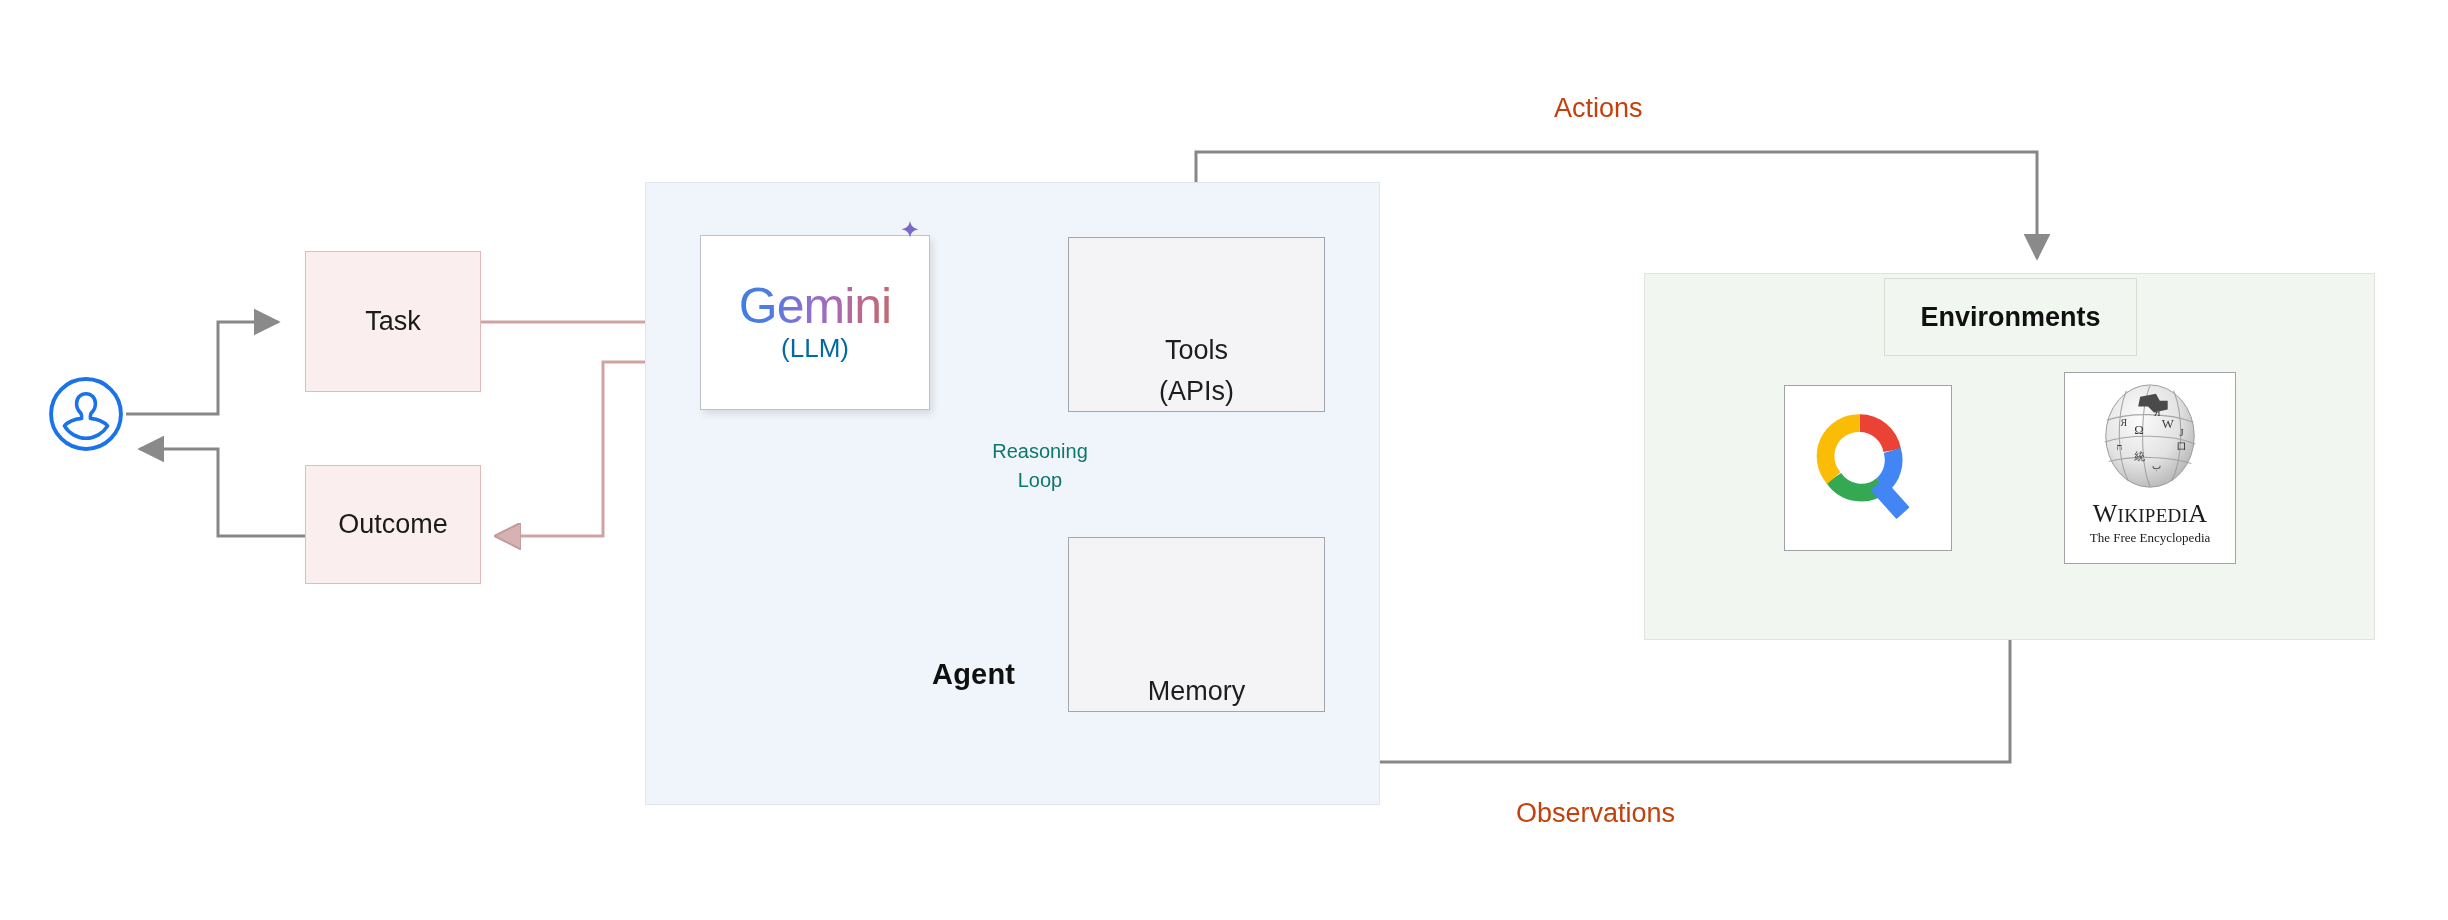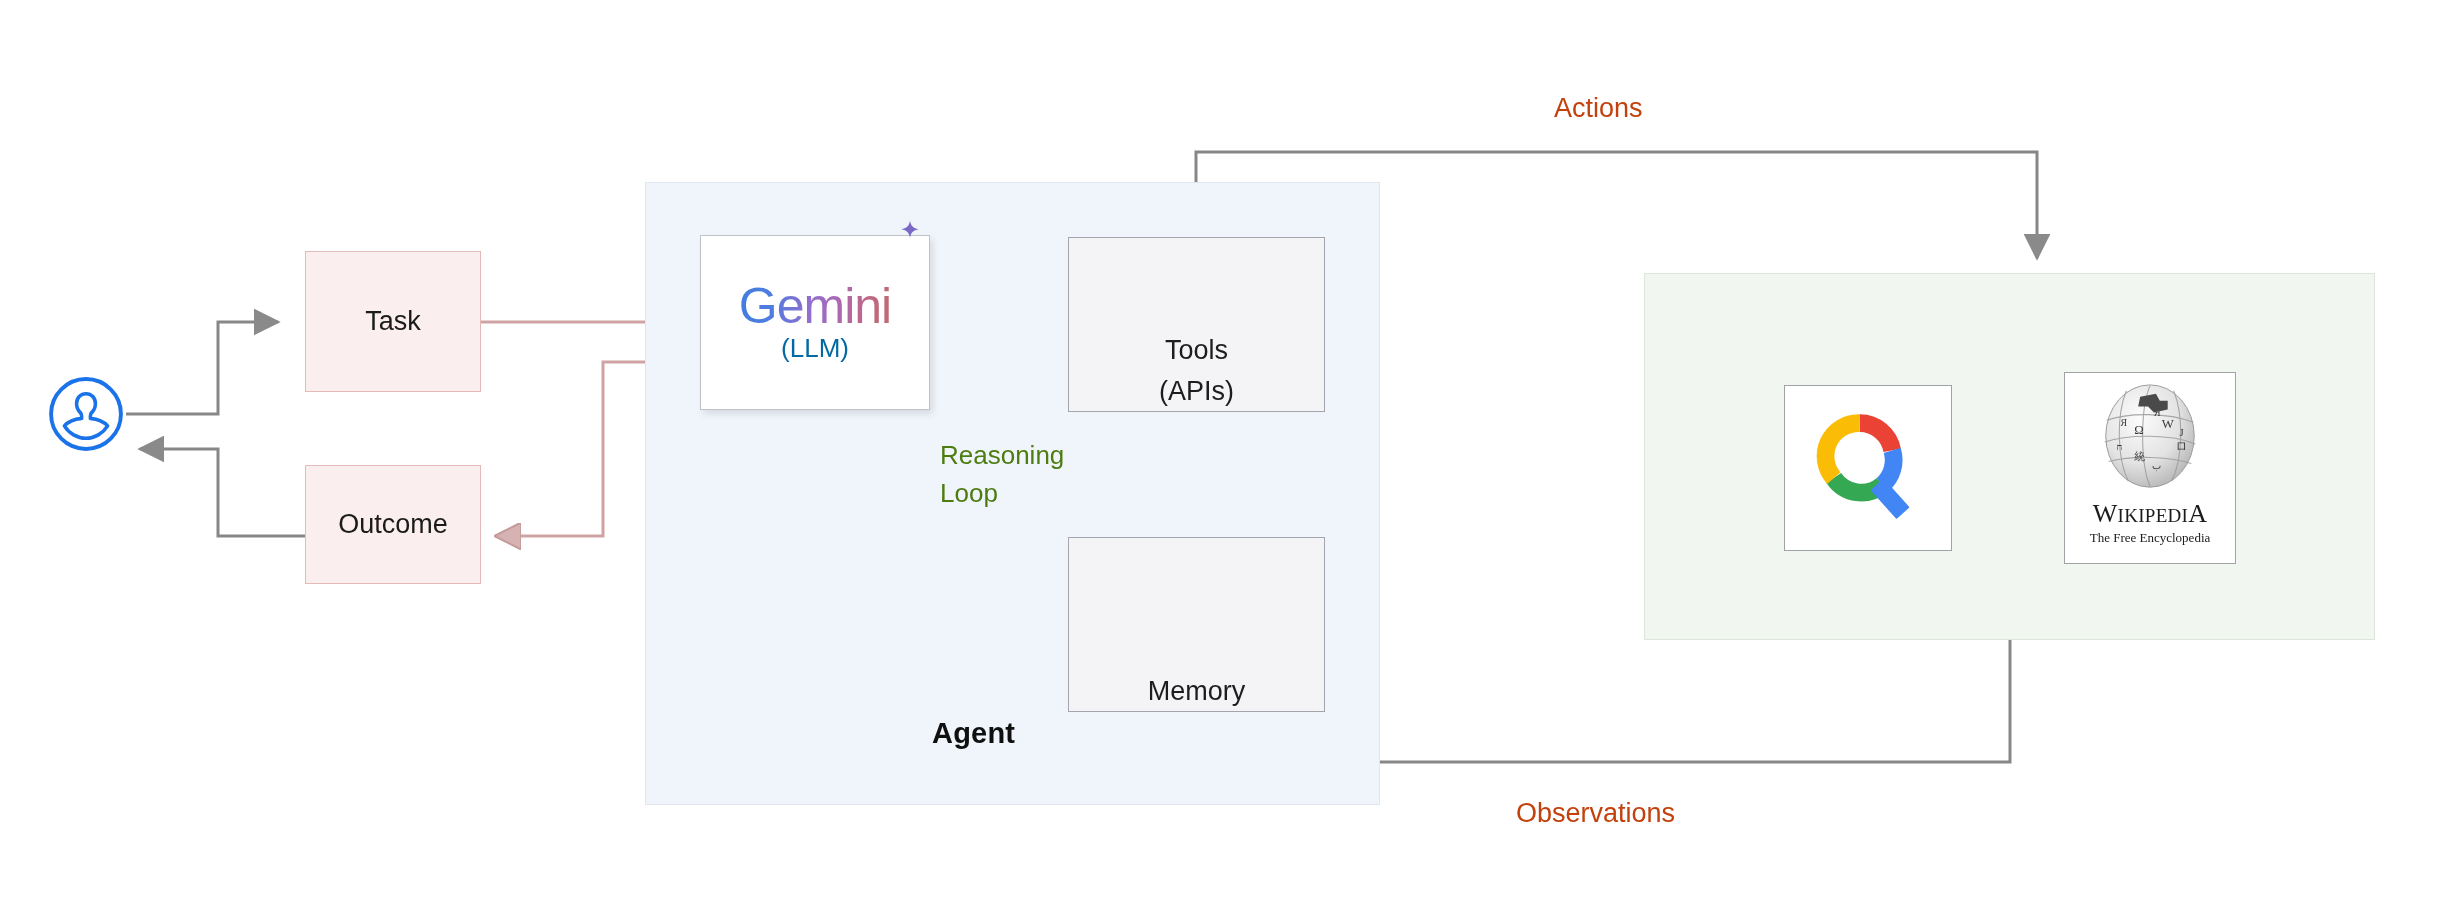--- a/index.html
+++ b/index.html
@@ -36,21 +36,21 @@
     left: 645px;
     top: 182px;
     width: 735px;
     height: 623px;
     background: #eff5fb;
     border: 1px solid #dfe6ef;
   }
   #agent-title {
     position: absolute;
     left: 932px;
-    top: 717px;
+    top: 658px;
     font-size: 29px;
     font-weight: bold;
     color: #101010;
     letter-spacing: .2px;
   }
 
   
   #env-container {
     left: 1644px;
     top: 273px;
@@ -123,22 +123,23 @@
     height: 22px;
   }
   #gemini-sub { font-size: 26px; color: #0369a1; }
 
   
   #reasoning-label {
     position: absolute;
     left: 940px;
     top: 437px;
     width: 200px;
-    font-size: 26px;
-    color: #4d7c0f;
+    text-align: center;
+    font-size: 20px;
+    color: #0f766e;
     line-height: 1.45;
   }
 
   
   .edge-label {
     position: absolute;
     font-size: 27px;
     color: #c2410c;
     white-space: nowrap;
   }
@@ -280,20 +281,23 @@
     <span class="label">Tools</span>
     <span class="label">(APIs)</span>
   </div>
 
   <div class="node greybox" id="memory-box">
     <span class="label">Memory</span>
   </div>
 
   <div class="node" id="env-container"></div>
 
+  <div class="node" id="env-title-box">
+    <span class="label">Environments</span>
+  </div>
 
   <div class="thumb" id="google-thumb">
     <svg viewBox="0 0 100 100" width="118" height="118">
 
       <g fill="none" stroke-width="15">
         <path d="M 43 12 A 28 28 0 0 1 70.5 35" stroke="#ea4335" stroke-linecap="butt"></path>
         <path d="M 70.5 35 A 28 28 0 0 1 62 64.5" stroke="#4285f4" stroke-linecap="butt"></path>
         <path d="M 62 64.5 A 28 28 0 0 1 21 58.5" stroke="#34a853" stroke-linecap="butt"></path>
         <path d="M 21 58.5 A 28 28 0 0 1 43 12" stroke="#fbbc05" stroke-linecap="butt"></path>
       </g>

